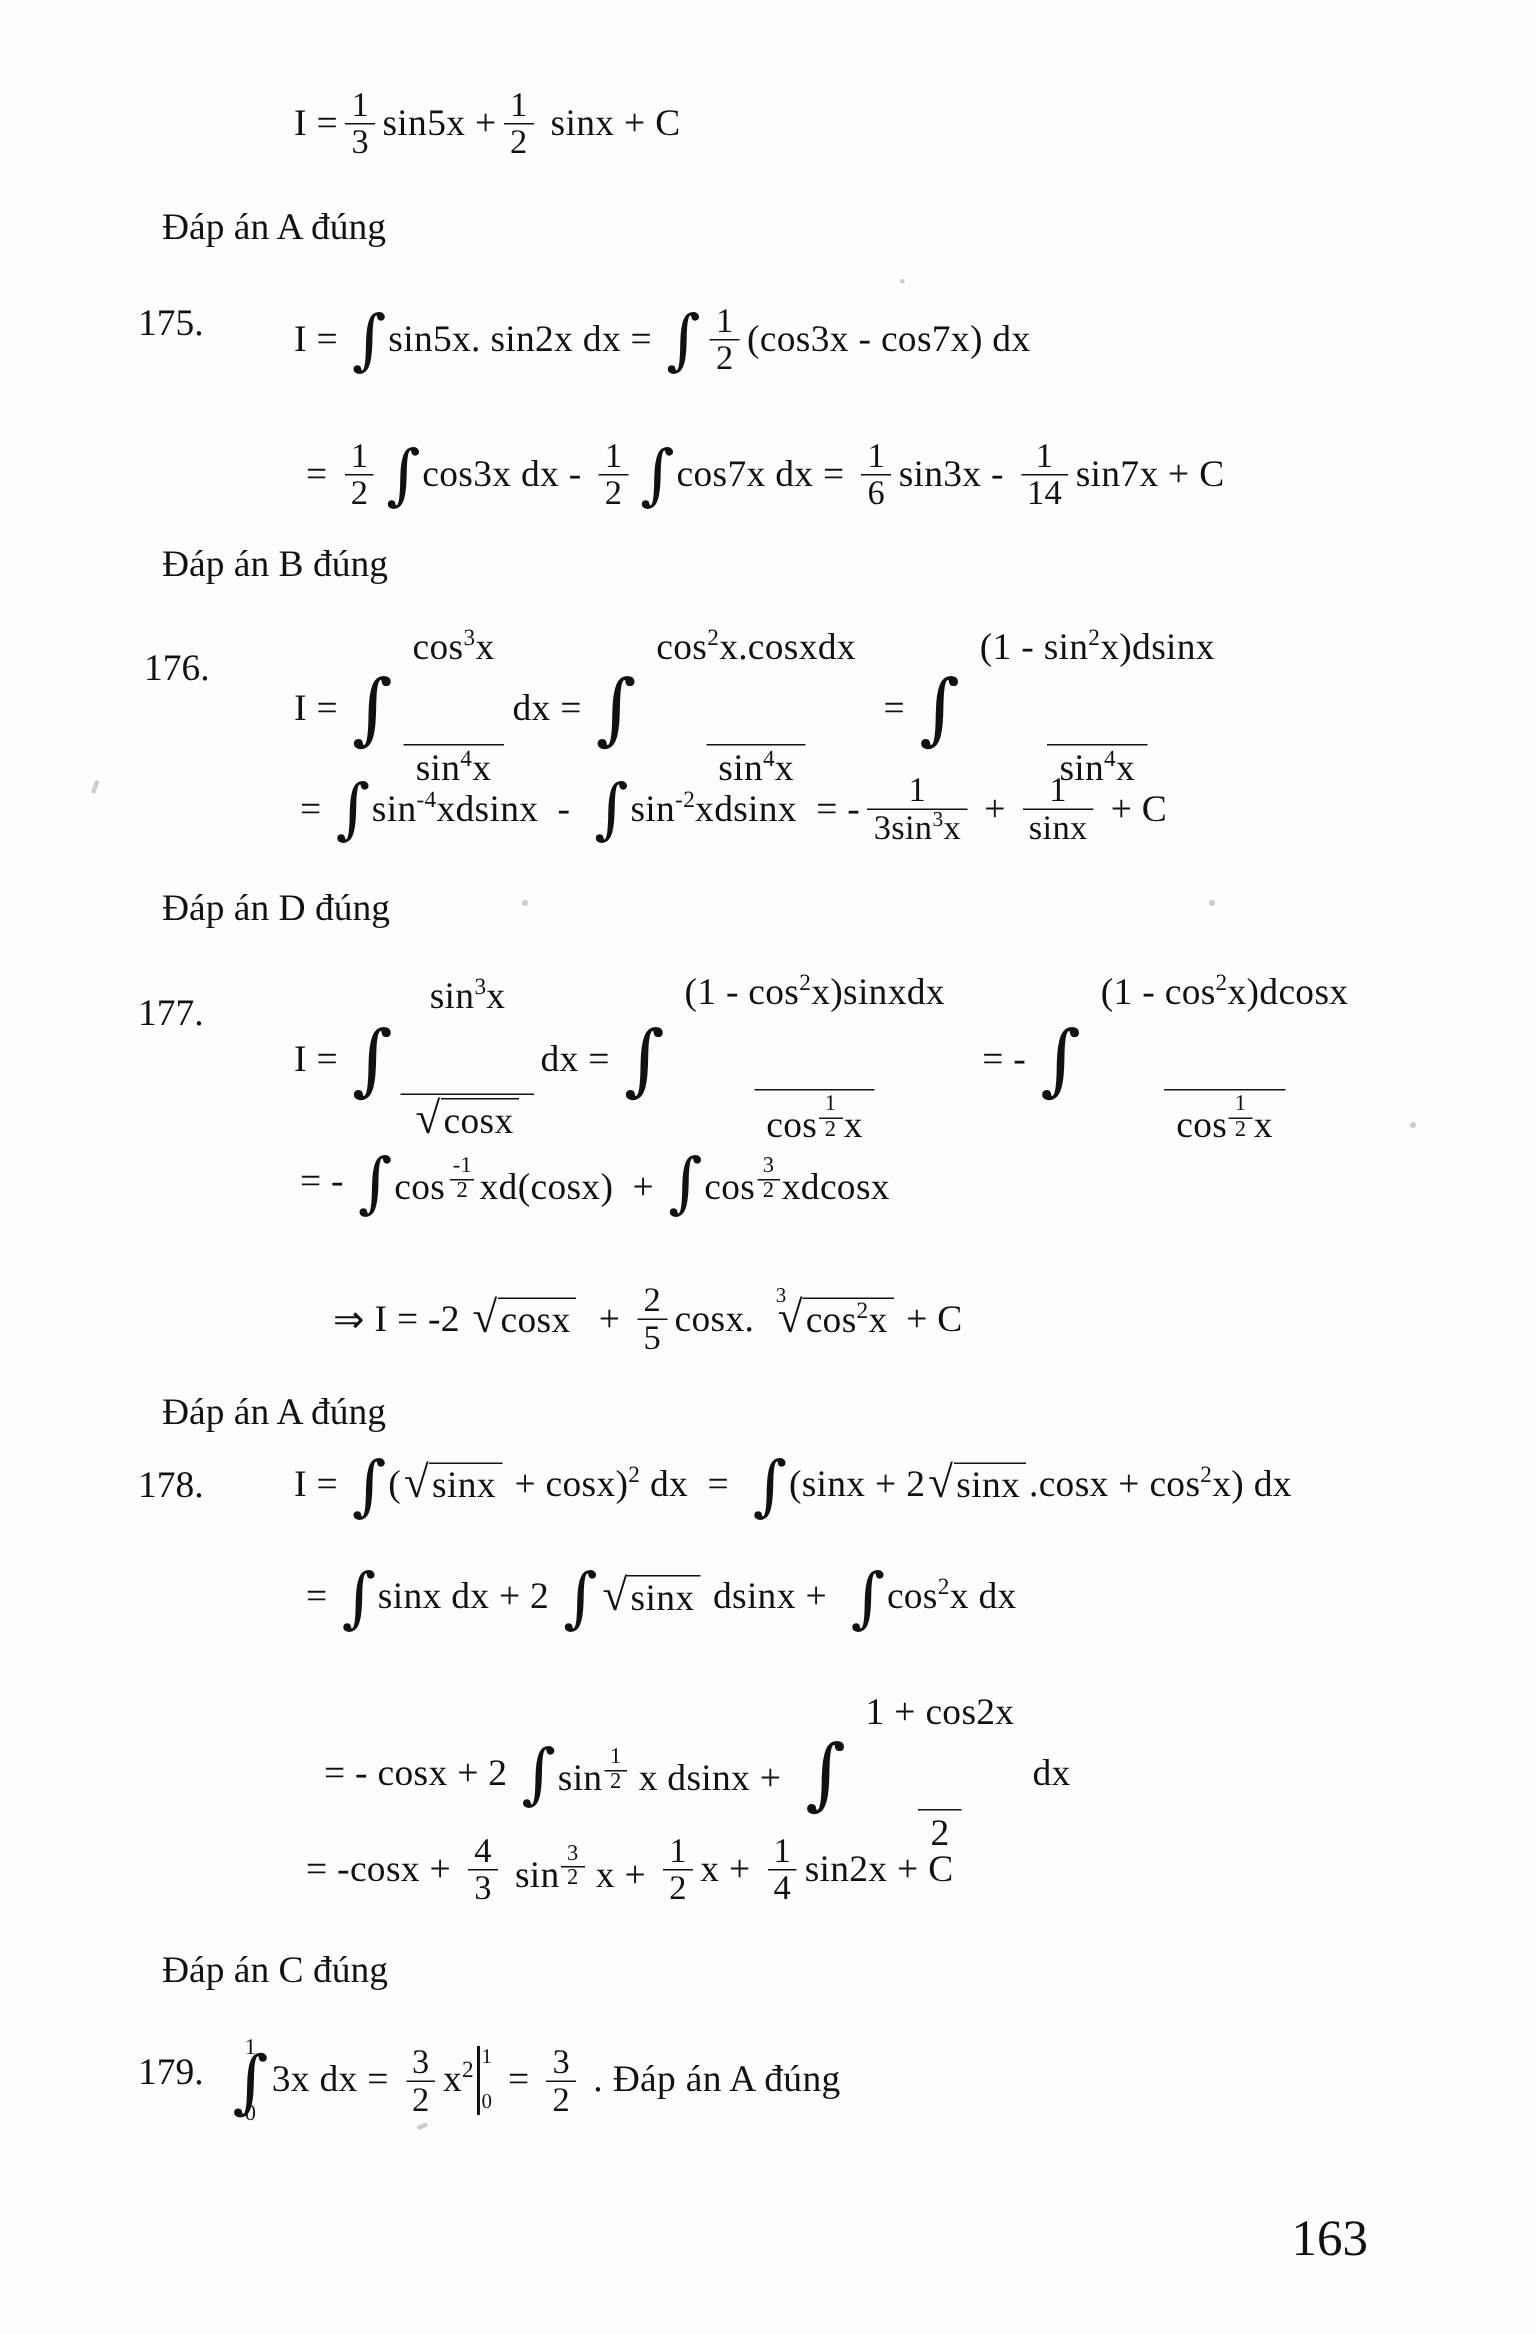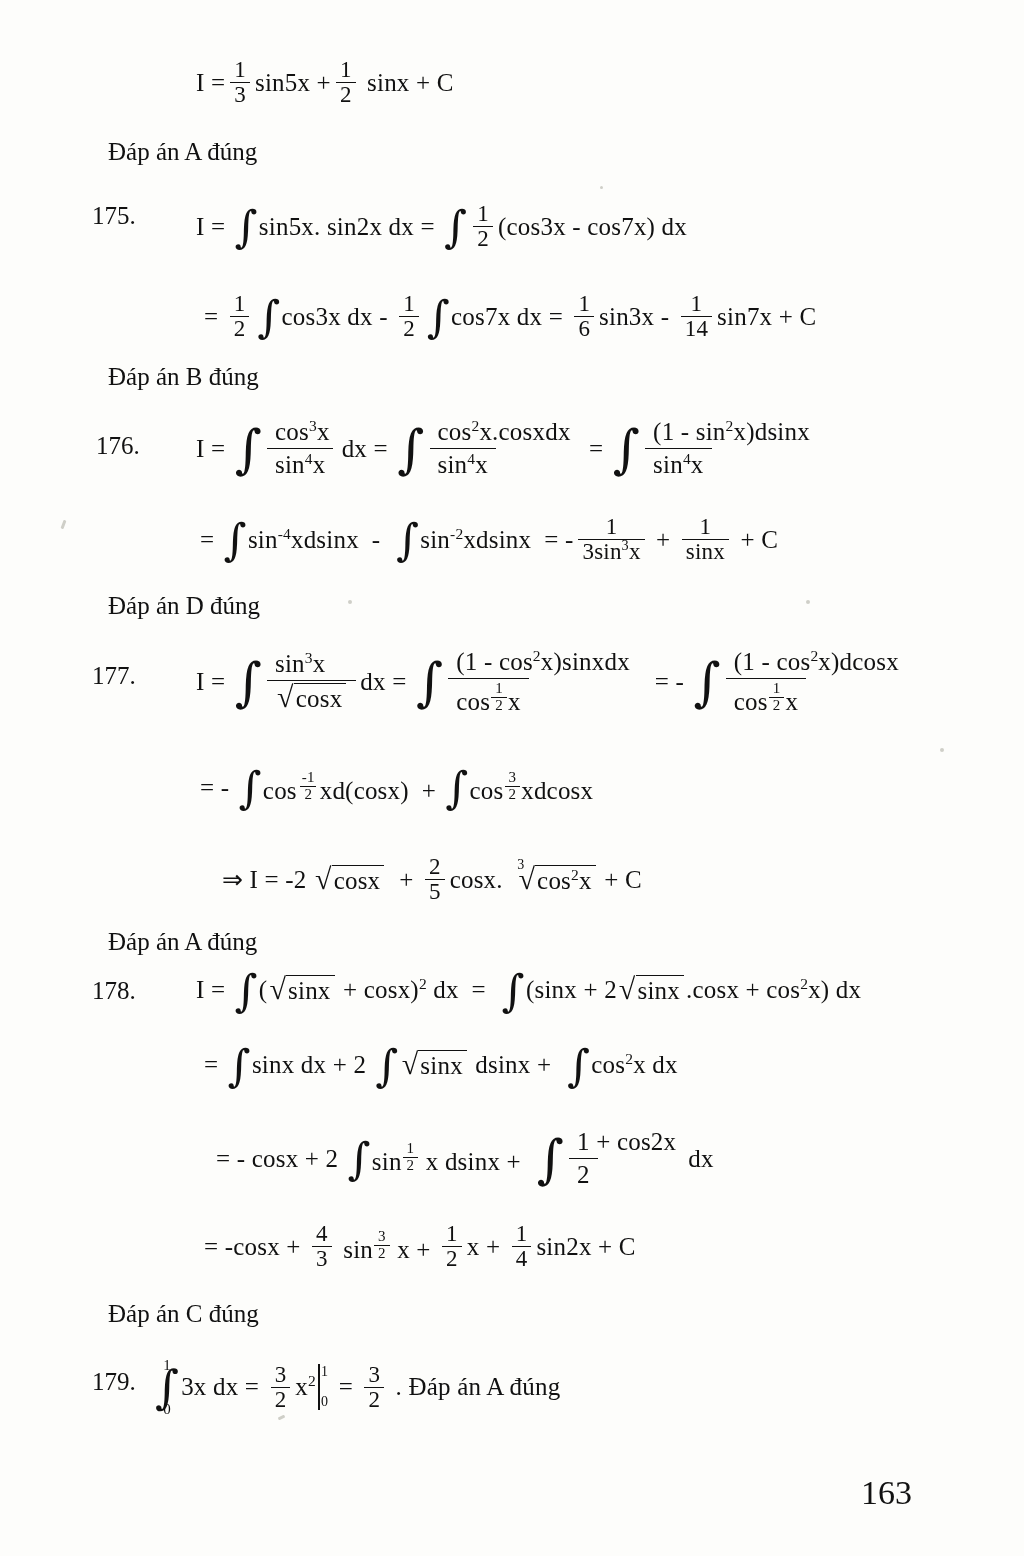--- a/index.html
+++ b/index.html
@@ -58,25 +58,25 @@
     margin: 0 1px 0 3px;
   }
   .intg.big { font-size: 52px; }
 
   sup { font-size: .62em; vertical-align: super; line-height: 0; }
 
   
   .bigfrac {
     display: inline-flex;
     flex-direction: column;
-    align-items: flex-start;
+    align-items: center;
     margin: 0 4px;
   }
   .bigfrac > .n { padding: 0 8px 2px 8px; }
-  .bigfrac > .d { padding: 2px 8px 0 8px; border-top: 1.7px solid #111; }
+  .bigfrac > .d { padding: 2px 8px 0 8px; border-top: 1.7px solid #111; margin-top: 48px; }
 
   
   .sqrt {
     display: inline-flex;
     align-items: stretch;
     margin: 0 2px;
   }
   .sqrt > .rad {
     font-size: 30px;
     line-height: 1;

